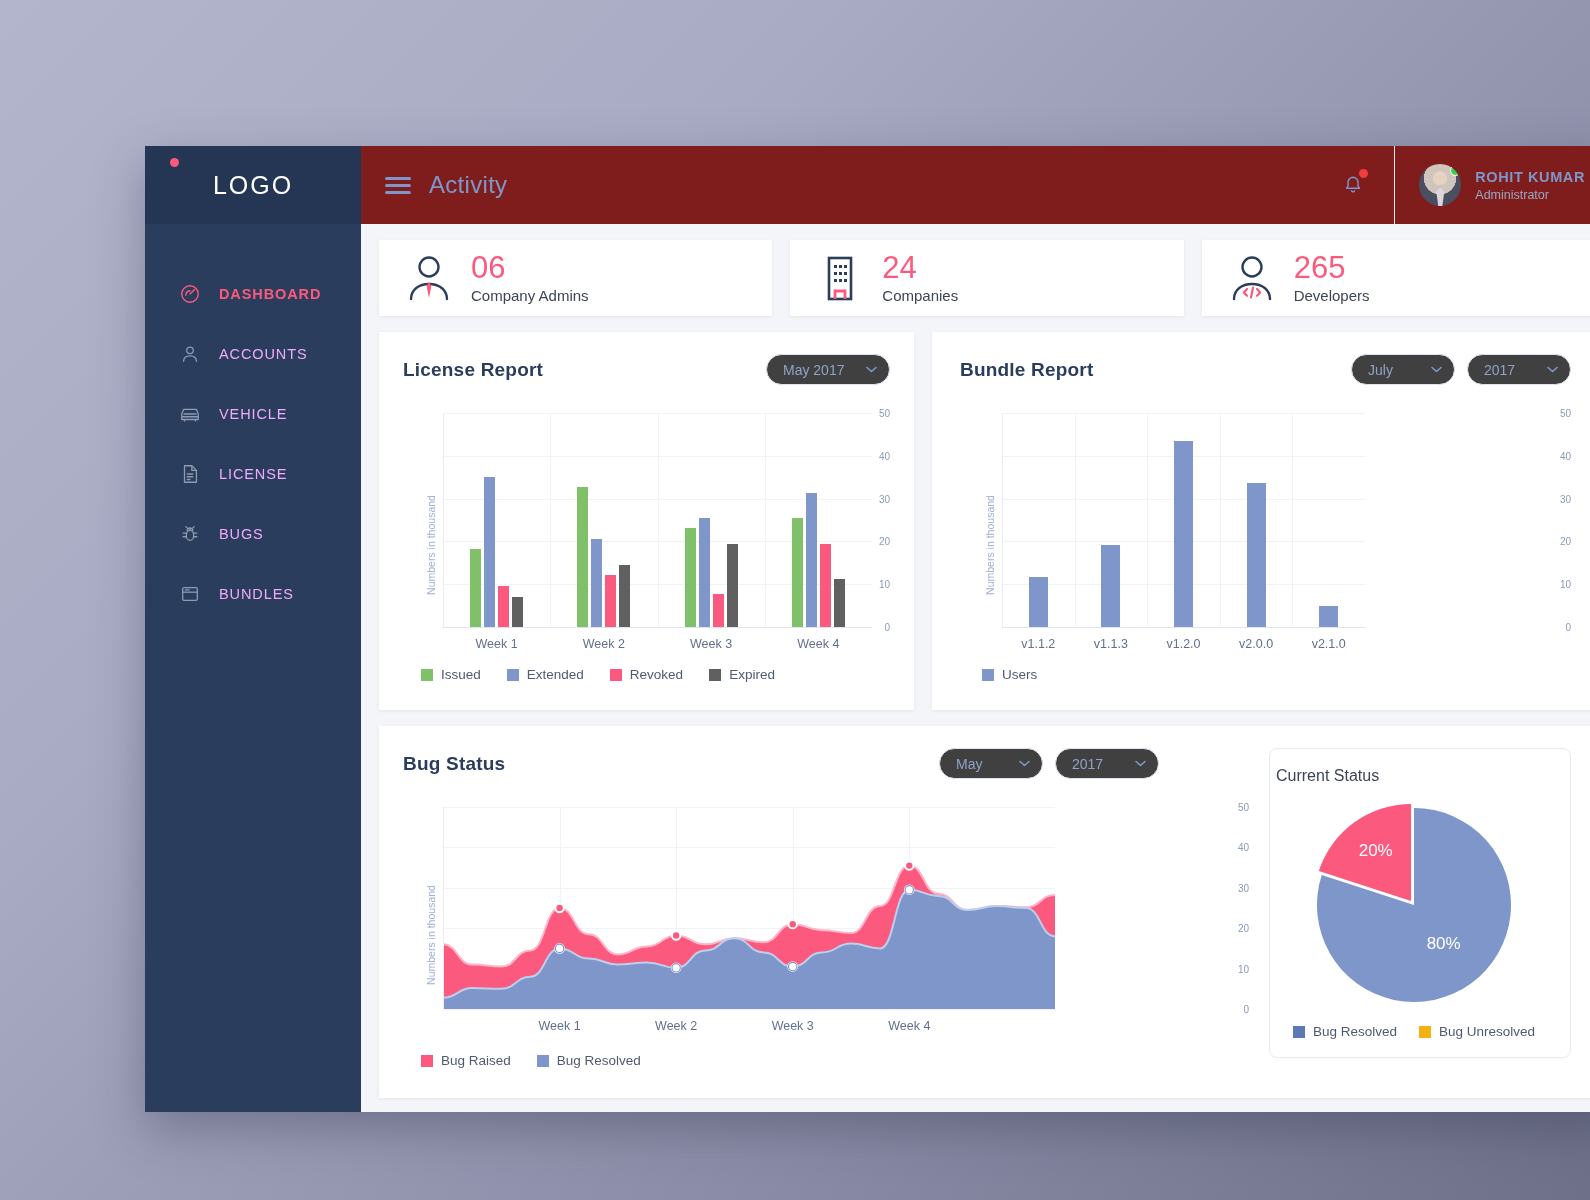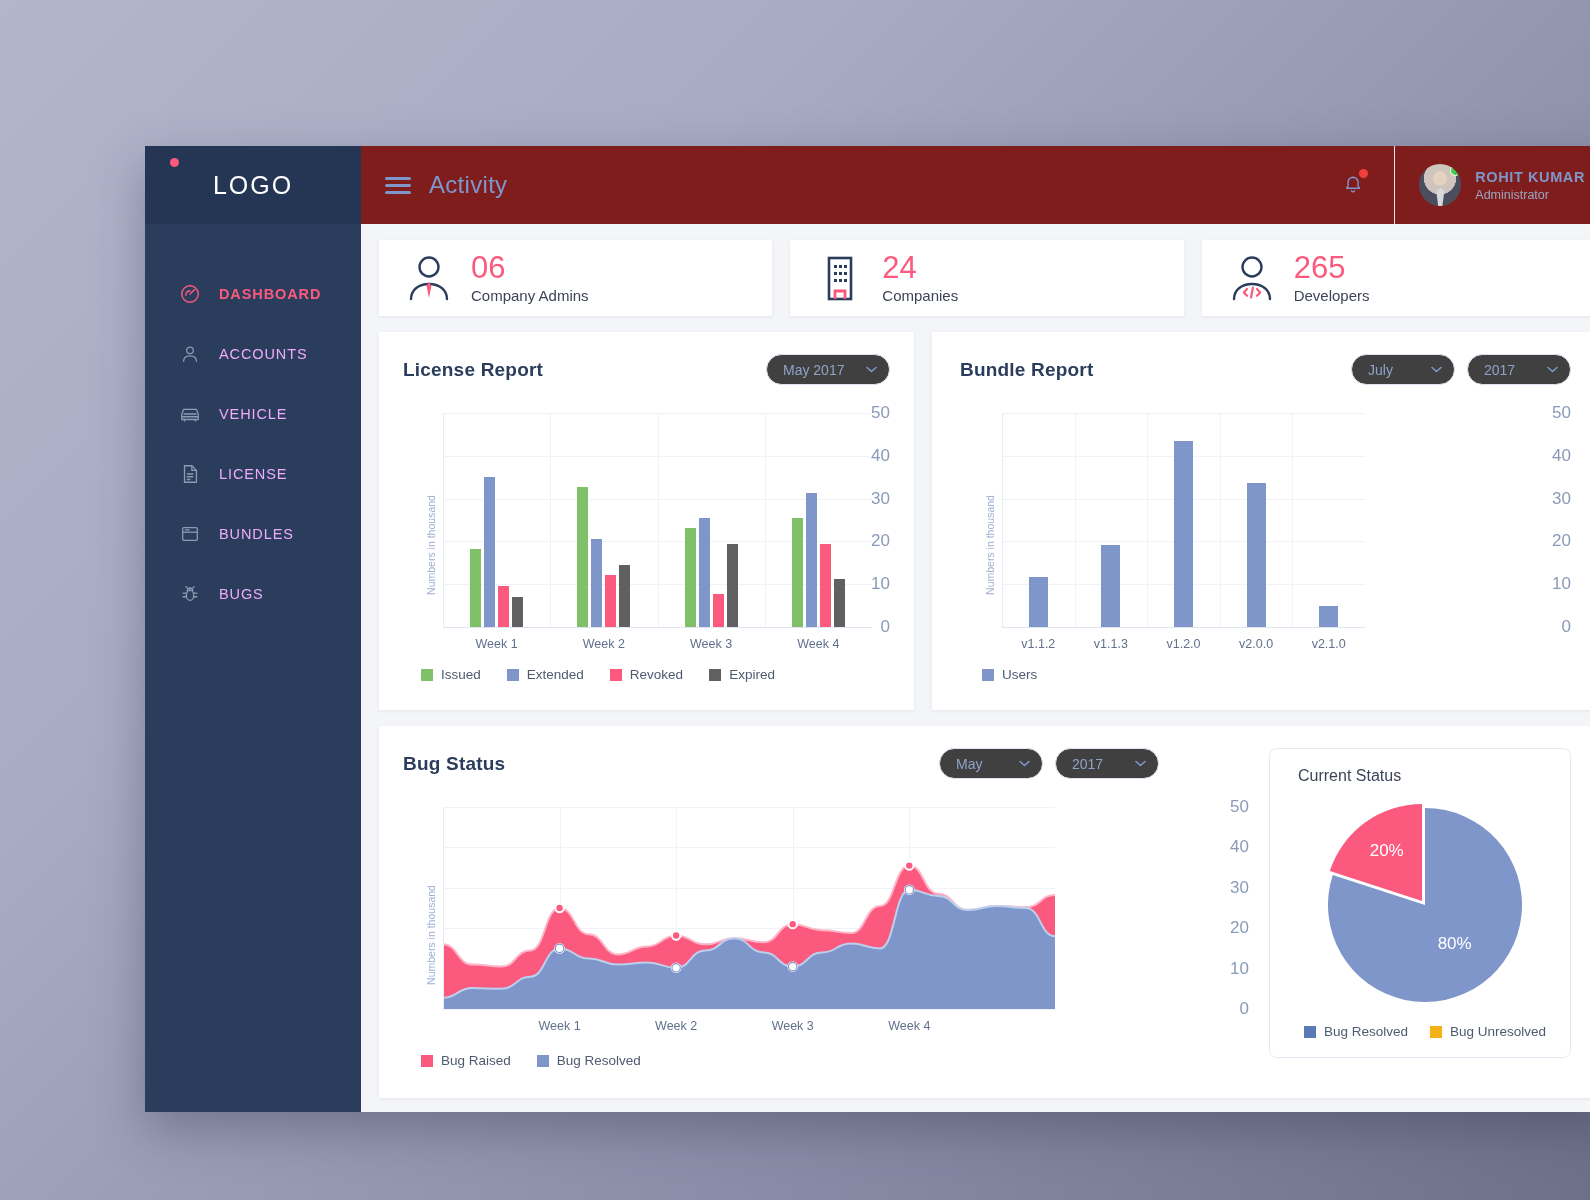--- a/index.html
+++ b/index.html
@@ -148,41 +148,41 @@
 
   
   .chart-wrap { position: relative; margin-top: 20px; }
   .y-axis-title {
     position: absolute; left: 0; top: 50%;
     transform: translateY(-50%) rotate(-90deg); transform-origin: center;
     font-size: 10.5px; color: #9fb0d2; white-space: nowrap;
   }
   .ytick {
     position: absolute; right: 0; transform: translateY(-50%);
-    font-size: 17px; color: #8a9ab8; text-align: right;
+    font-size: 10px; color: #8a9ab8; text-align: right;
   }
   .gridline { position: absolute; height: 1px; background: #eef2f9; }
   .vline { position: absolute; width: 1px; background: #eef2f9; }
   .xtick {
     position: absolute; transform: translateX(-50%);
     font-size: 12.5px; color: #61708c; white-space: nowrap;
   }
   .bar { position: absolute; bottom: 0; }
 
   .legend { display: flex; align-items: center; gap: 26px; }
   .legend-item { display: flex; align-items: center; cursor: pointer; }
   .swatch { width: 12px; height: 12px; margin-right: 8px; flex: 0 0 12px; }
   .legend-label { font-size: 13.5px; color: #4f5a70; }
 
   
   #bug-left { flex: 1; min-width: 0; padding-right: 20px; }
   #bug-right { flex: 0 0 302px; }
   #status-card {
     border: 1px solid #e4e9f4; border-radius: 8px;
-    height: 310px; padding: 18px 18px 14px 28px;
+    height: 310px; padding: 18px 18px 14px 6px;
     display: flex; flex-direction: column;
   }
   #status-title { font-size: 16px; color: #3d4457; font-weight: 400; }
   #pie-area { flex: 1; display: flex; align-items: center; justify-content: center; position: relative; }
   #pie-legend { display: flex; justify-content: center; gap: 22px; padding-bottom: 4px; }
   .pie-pct {
     position: absolute; color: #fff; font-size: 17px; font-weight: 400;
   }
 </style>
 </head>
@@ -237,38 +237,38 @@
               <path d="M14 3v5h5"></path>
             <path d="M9 12h6M9 15h6M9 18h3" stroke-linecap="round"></path>
           </svg>
         </span>
         <span class="nav-label">LICENSE</span>
       </div>
 
       <div class="nav-item">
         <span class="nav-icon">
           <svg viewBox="0 0 24 24" fill="none" stroke="#8e9bb3" stroke-width="1.4">
-            <rect x="4" y="5" width="16" height="14" rx="1.5"></rect>
-            <path d="M4 10h16"></path>
-              <path d="M7 7.5h4" stroke-linecap="round"></path>
-          </svg>
-        </span>
-        <span class="nav-label">BUNDLES</span>
-      </div>
-
-      <div class="nav-item">
-        <span class="nav-icon">
-          <svg viewBox="0 0 24 24" fill="none" stroke="#8e9bb3" stroke-width="1.4">
             <ellipse cx="12" cy="13.5" rx="4" ry="5.5"></ellipse>
             <path d="M9 8.5a3 3 0 0 1 6 0" stroke-linecap="round"></path>
             <path d="M8 11H4.5M16 11h3.5M8 15H4.5M16 15h3.5M12 8V5" stroke-linecap="round"></path>
             <path d="M9 5.5 7.5 4M15 5.5 16.5 4" stroke-linecap="round"></path>
           </svg>
         </span>
         <span class="nav-label">BUGS</span>
+      </div>
+
+      <div class="nav-item">
+        <span class="nav-icon">
+          <svg viewBox="0 0 24 24" fill="none" stroke="#8e9bb3" stroke-width="1.4">
+            <rect x="4" y="5" width="16" height="14" rx="1.5"></rect>
+            <path d="M4 10h16"></path>
+              <path d="M7 7.5h4" stroke-linecap="round"></path>
+          </svg>
+        </span>
+        <span class="nav-label">BUNDLES</span>
       </div>
 
     </nav>
   </aside>
 
   <div id="main">
 
     <header id="topbar">
       <div id="hamburger">
         <span></span>

